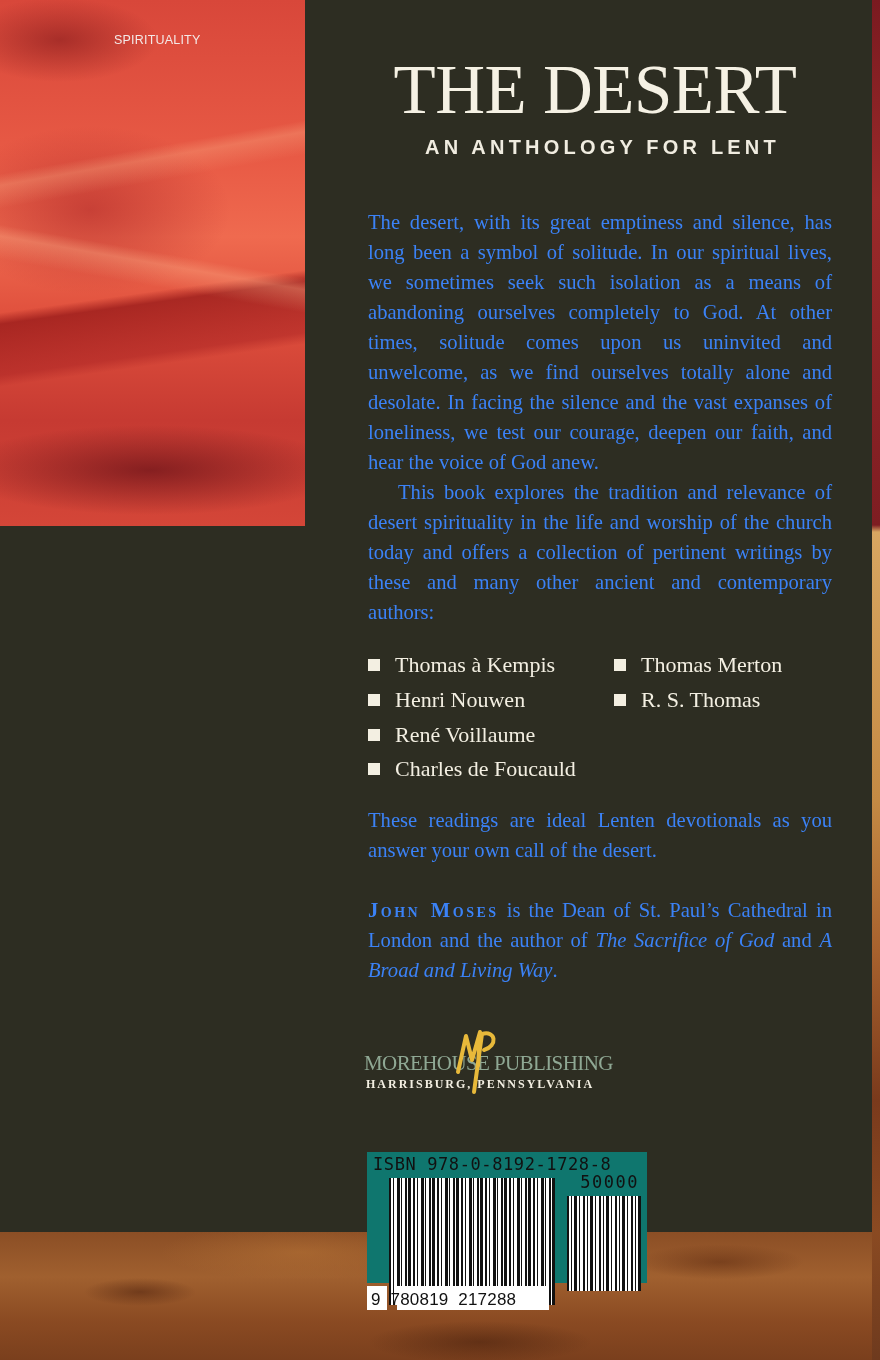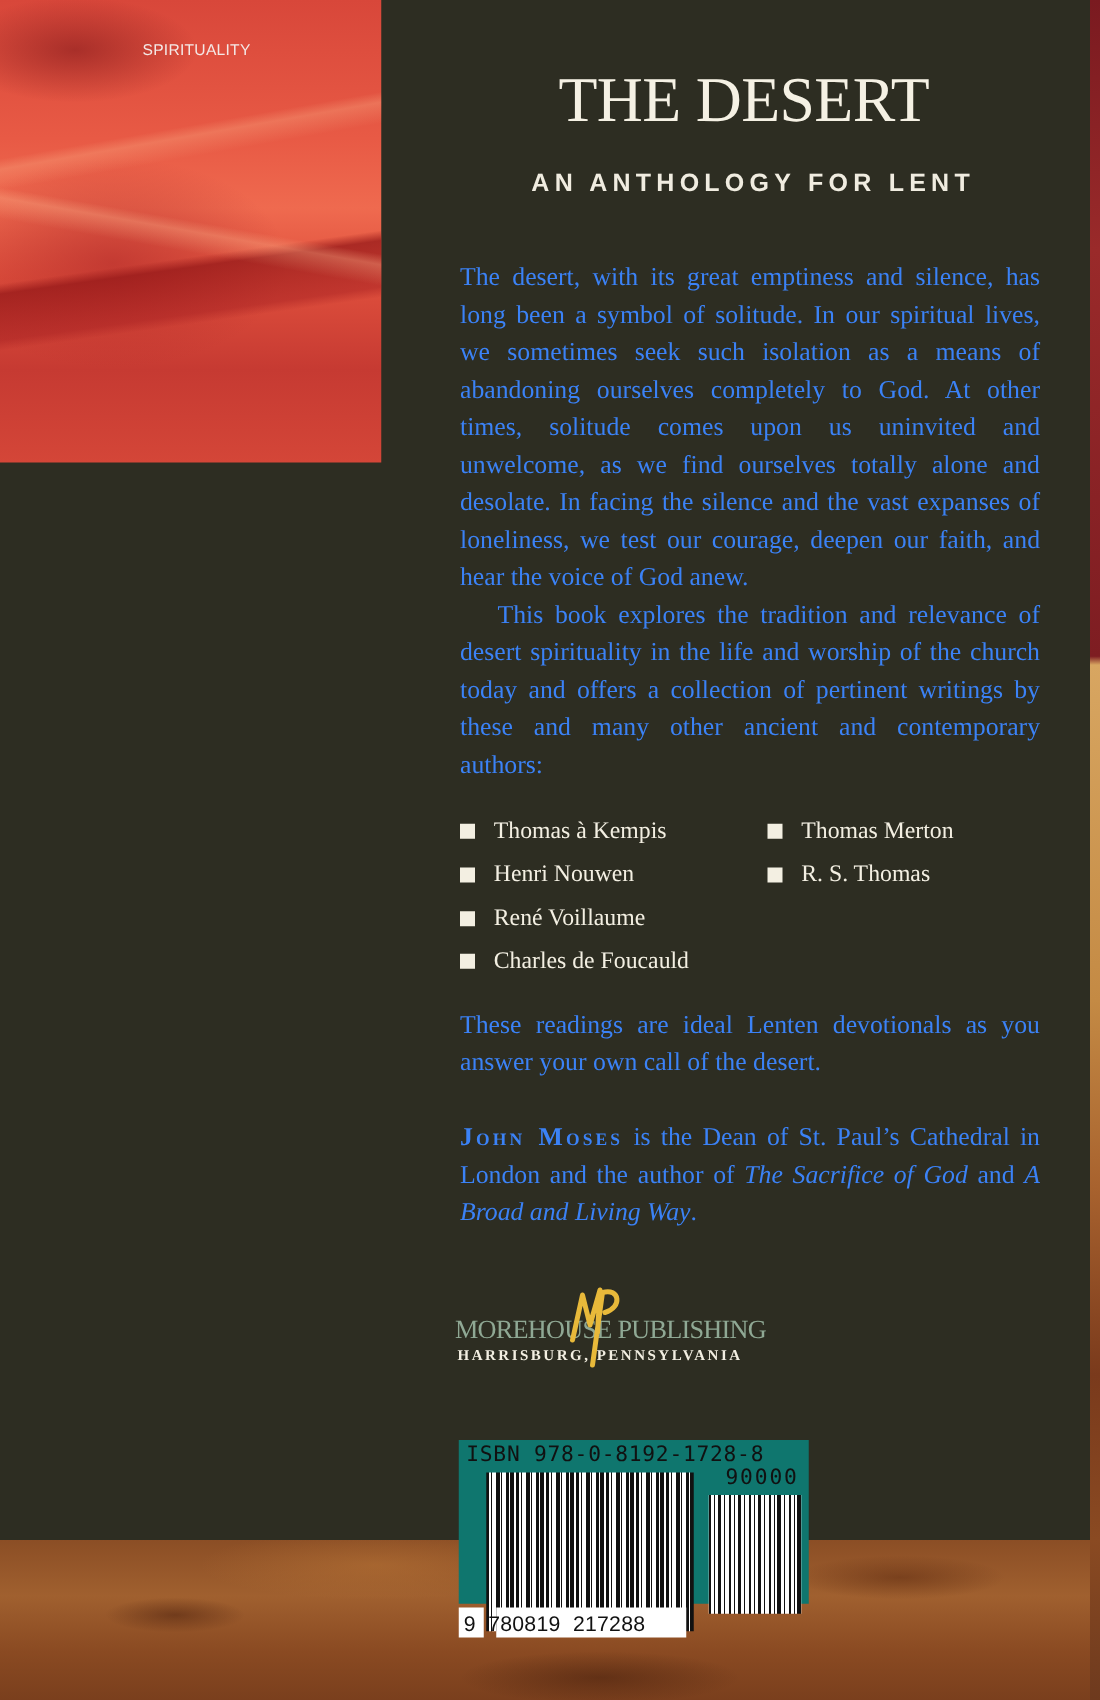--- a/index.html
+++ b/index.html
@@ -3,21 +3,21 @@
   <meta charset="utf-8">
   <style>
     html, body { margin: 0; padding: 0; }
     body {
       width: 880px; height: 1360px; position: relative; overflow: hidden;
       background: #2d2d22;
       font-family: "Liberation Serif", "DejaVu Serif", serif;
       color: #f3efe2;
     }
     .desert-photo {
-      position: absolute; left: 0; top: 0; width: 305px; height: 370px;
+      position: absolute; left: 0; top: 0; width: 305px; height: 526px;
       background:
         radial-gradient(ellipse 140px 60px at 60px 40px, rgba(140,30,30,0.65), transparent 70%),
         linear-gradient(170deg, transparent 0 30%, rgba(250,170,130,0.35) 32%, transparent 36%),
         linear-gradient(190deg, transparent 0 48%, rgba(255,180,140,0.35) 50%, transparent 54%),
         linear-gradient(172deg, transparent 0 55%, rgba(150,25,25,0.75) 57%, rgba(170,35,35,0.55) 66%, transparent 68%),
         radial-gradient(ellipse 260px 60px at 150px 470px, rgba(110,20,25,0.75), transparent 75%),
         radial-gradient(ellipse 200px 120px at 90px 210px, rgba(175,40,40,0.6), transparent 70%),
         linear-gradient(180deg, #d8473a 0%, #e85a45 30%, #ef6a4f 45%, #e0503d 60%, #c63a32 80%, #d44638 100%);
     }
     .category-label {
@@ -33,40 +33,40 @@
       position: absolute; left: 0; top: 1232px; width: 872px; height: 128px;
       background:
         radial-gradient(ellipse 80px 20px at 140px 60px, rgba(80,35,15,0.55), transparent 70%),
         radial-gradient(ellipse 120px 25px at 720px 30px, rgba(90,40,15,0.5), transparent 70%),
         radial-gradient(ellipse 160px 30px at 480px 110px, rgba(60,25,10,0.45), transparent 70%),
         radial-gradient(ellipse 200px 40px at 300px 20px, rgba(200,130,60,0.35), transparent 70%),
         linear-gradient(180deg, #8b4e25 0%, #a0602f 35%, #8a4a22 70%, #7a3f1d 100%);
     }
     .title {
       position: absolute; left: 340px; top: 56px; width: 510px; text-align: center;
-      font-family: "Liberation Serif", serif; font-size: 51px; font-weight: normal;
+      font-family: "Liberation Serif", serif; font-size: 69px; font-weight: normal;
       letter-spacing: -0.5px; line-height: 1; color: #f5f1e4; margin: 0;
     }
     .subtitle {
       position: absolute; left: 340px; top: 136px; width: 525px; text-align: center;
       font-family: "Liberation Sans", sans-serif; font-size: 20px;
       letter-spacing: 4.2px; color: #f0ece0; margin: 0;
     }
     .blurb {
       position: absolute; left: 368px; width: 464px;
       font-size: 20.6px; line-height: 30px; text-align: justify;
       margin: 0; color: #3b82f6;
     }
     .p1 { top: 207px; }
     .p2 { top: 477px; text-indent: 30px; }
     .authors {
       position: absolute; left: 368px; top: 648px; width: 470px;
       display: grid; grid-template-columns: 246px 224px; grid-auto-rows: 34.7px;
       grid-auto-flow: column; grid-template-rows: repeat(4, 34.7px);
-      font-size: 19px; margin: 0; padding: 0; list-style: none;
+      font-size: 22px; margin: 0; padding: 0; list-style: none;
     }
     .author { display: flex; align-items: center; height: 34.7px; }
     .bullet { width: 12px; height: 12px; background: #f3efe2; display: inline-block; margin-right: 15px; flex: none; }
     .p3 { top: 805px; }
     .p4 { top: 895px; text-align: justify; }
     .smallcaps { font-variant: small-caps; letter-spacing: 2.5px; font-weight: bold; }
     .p4 i { font-style: italic; margin-top: 28px; }
     .publisher {
       position: absolute; left: 364px; top: 1026px; width: 260px; height: 75px;
     }
@@ -161,19 +161,19 @@
 <div class="publisher">
   <span class="pub-name">MOREHOUSE PUBLISHING</span>
   <svg class="pub-logo" viewBox="0 0 50 70">
     <path d="M6 46 L14 10 L20 34 L28 6 L26 40 M30 8 C44 4 46 20 32 24 M30 8 L22 66" fill="none" stroke="#e8b93a" stroke-width="4" stroke-linecap="round" stroke-linejoin="round"></path>
   </svg>
   <span class="pub-city">HARRISBURG, PENNSYLVANIA</span>
 </div>
 
 <div class="barcode-box">
   <span class="isbn-text">ISBN 978-0-8192-1728-8</span>
-  <span class="addon-text">90000</span>
+  <span class="addon-text">50000</span>
   <div class="bars-main"></div>
   <div class="bars-addon"></div>
   <div class="ean-bg2"></div>
   <div class="ean-bg"></div>
   <span class="ean-digits"><span>9</span>&nbsp;&nbsp;<span>780819</span>&nbsp;&nbsp;<span>217288</span></span>
 </div>
 
 </body></html>

